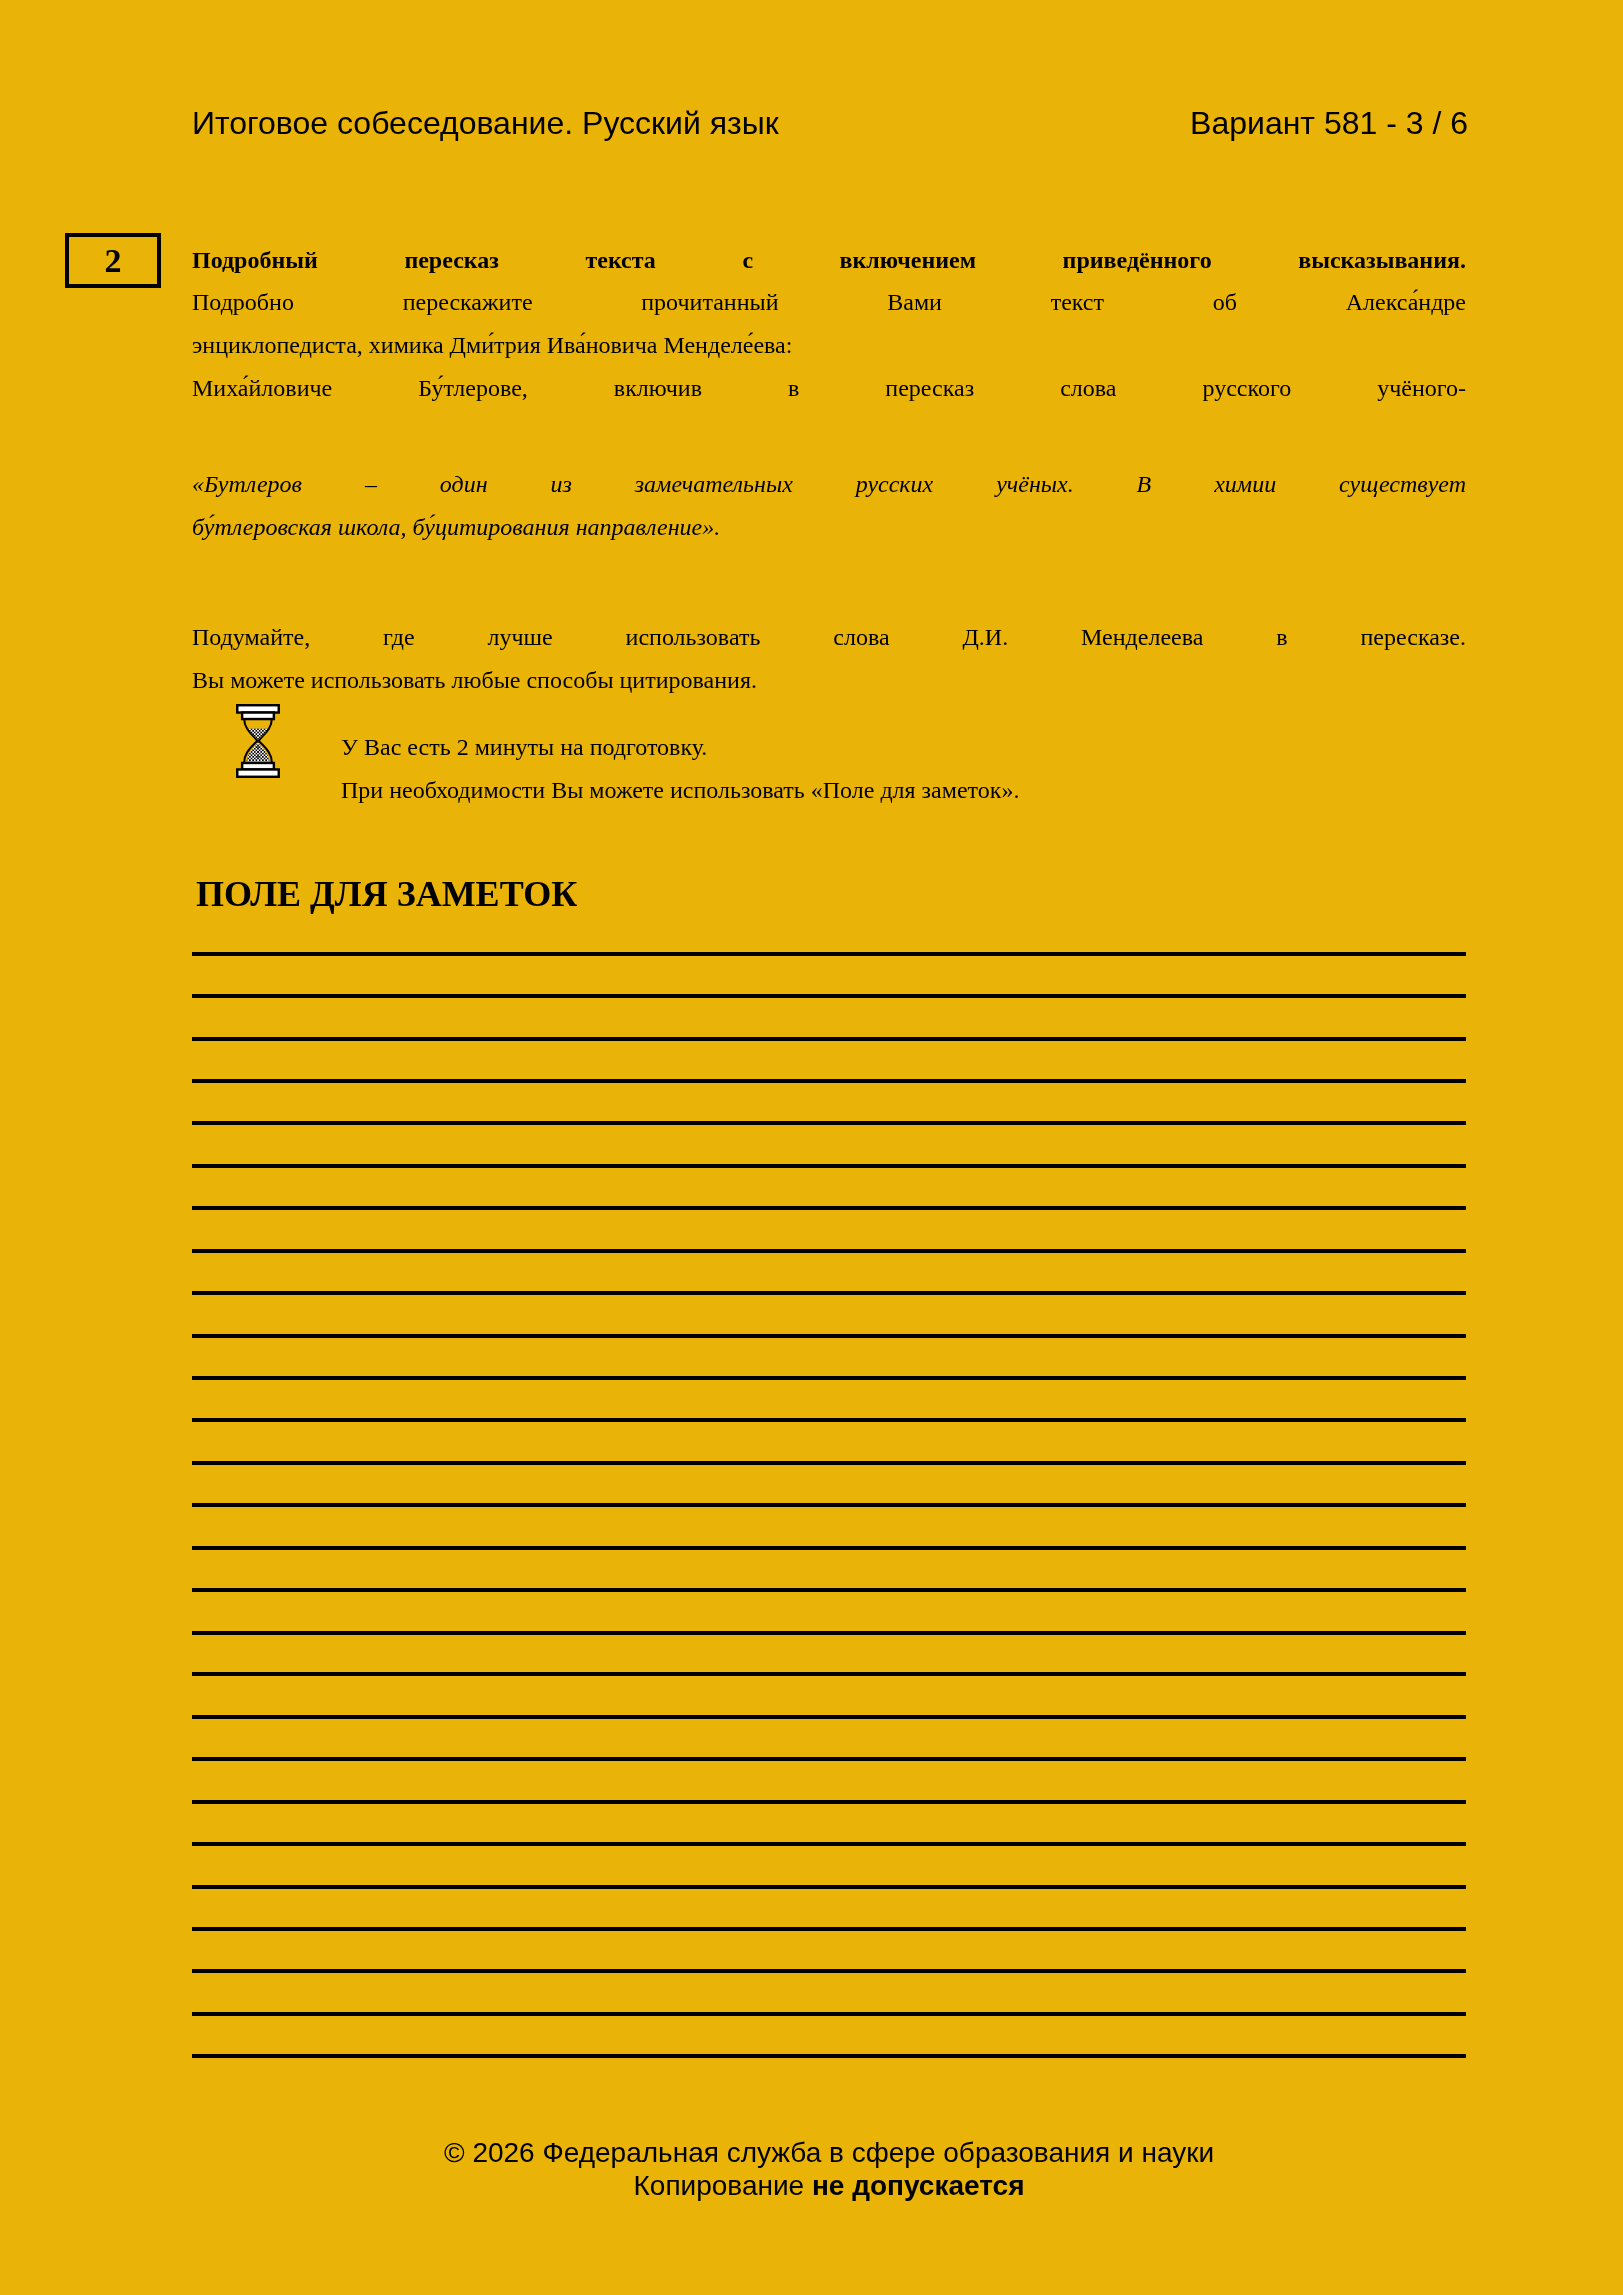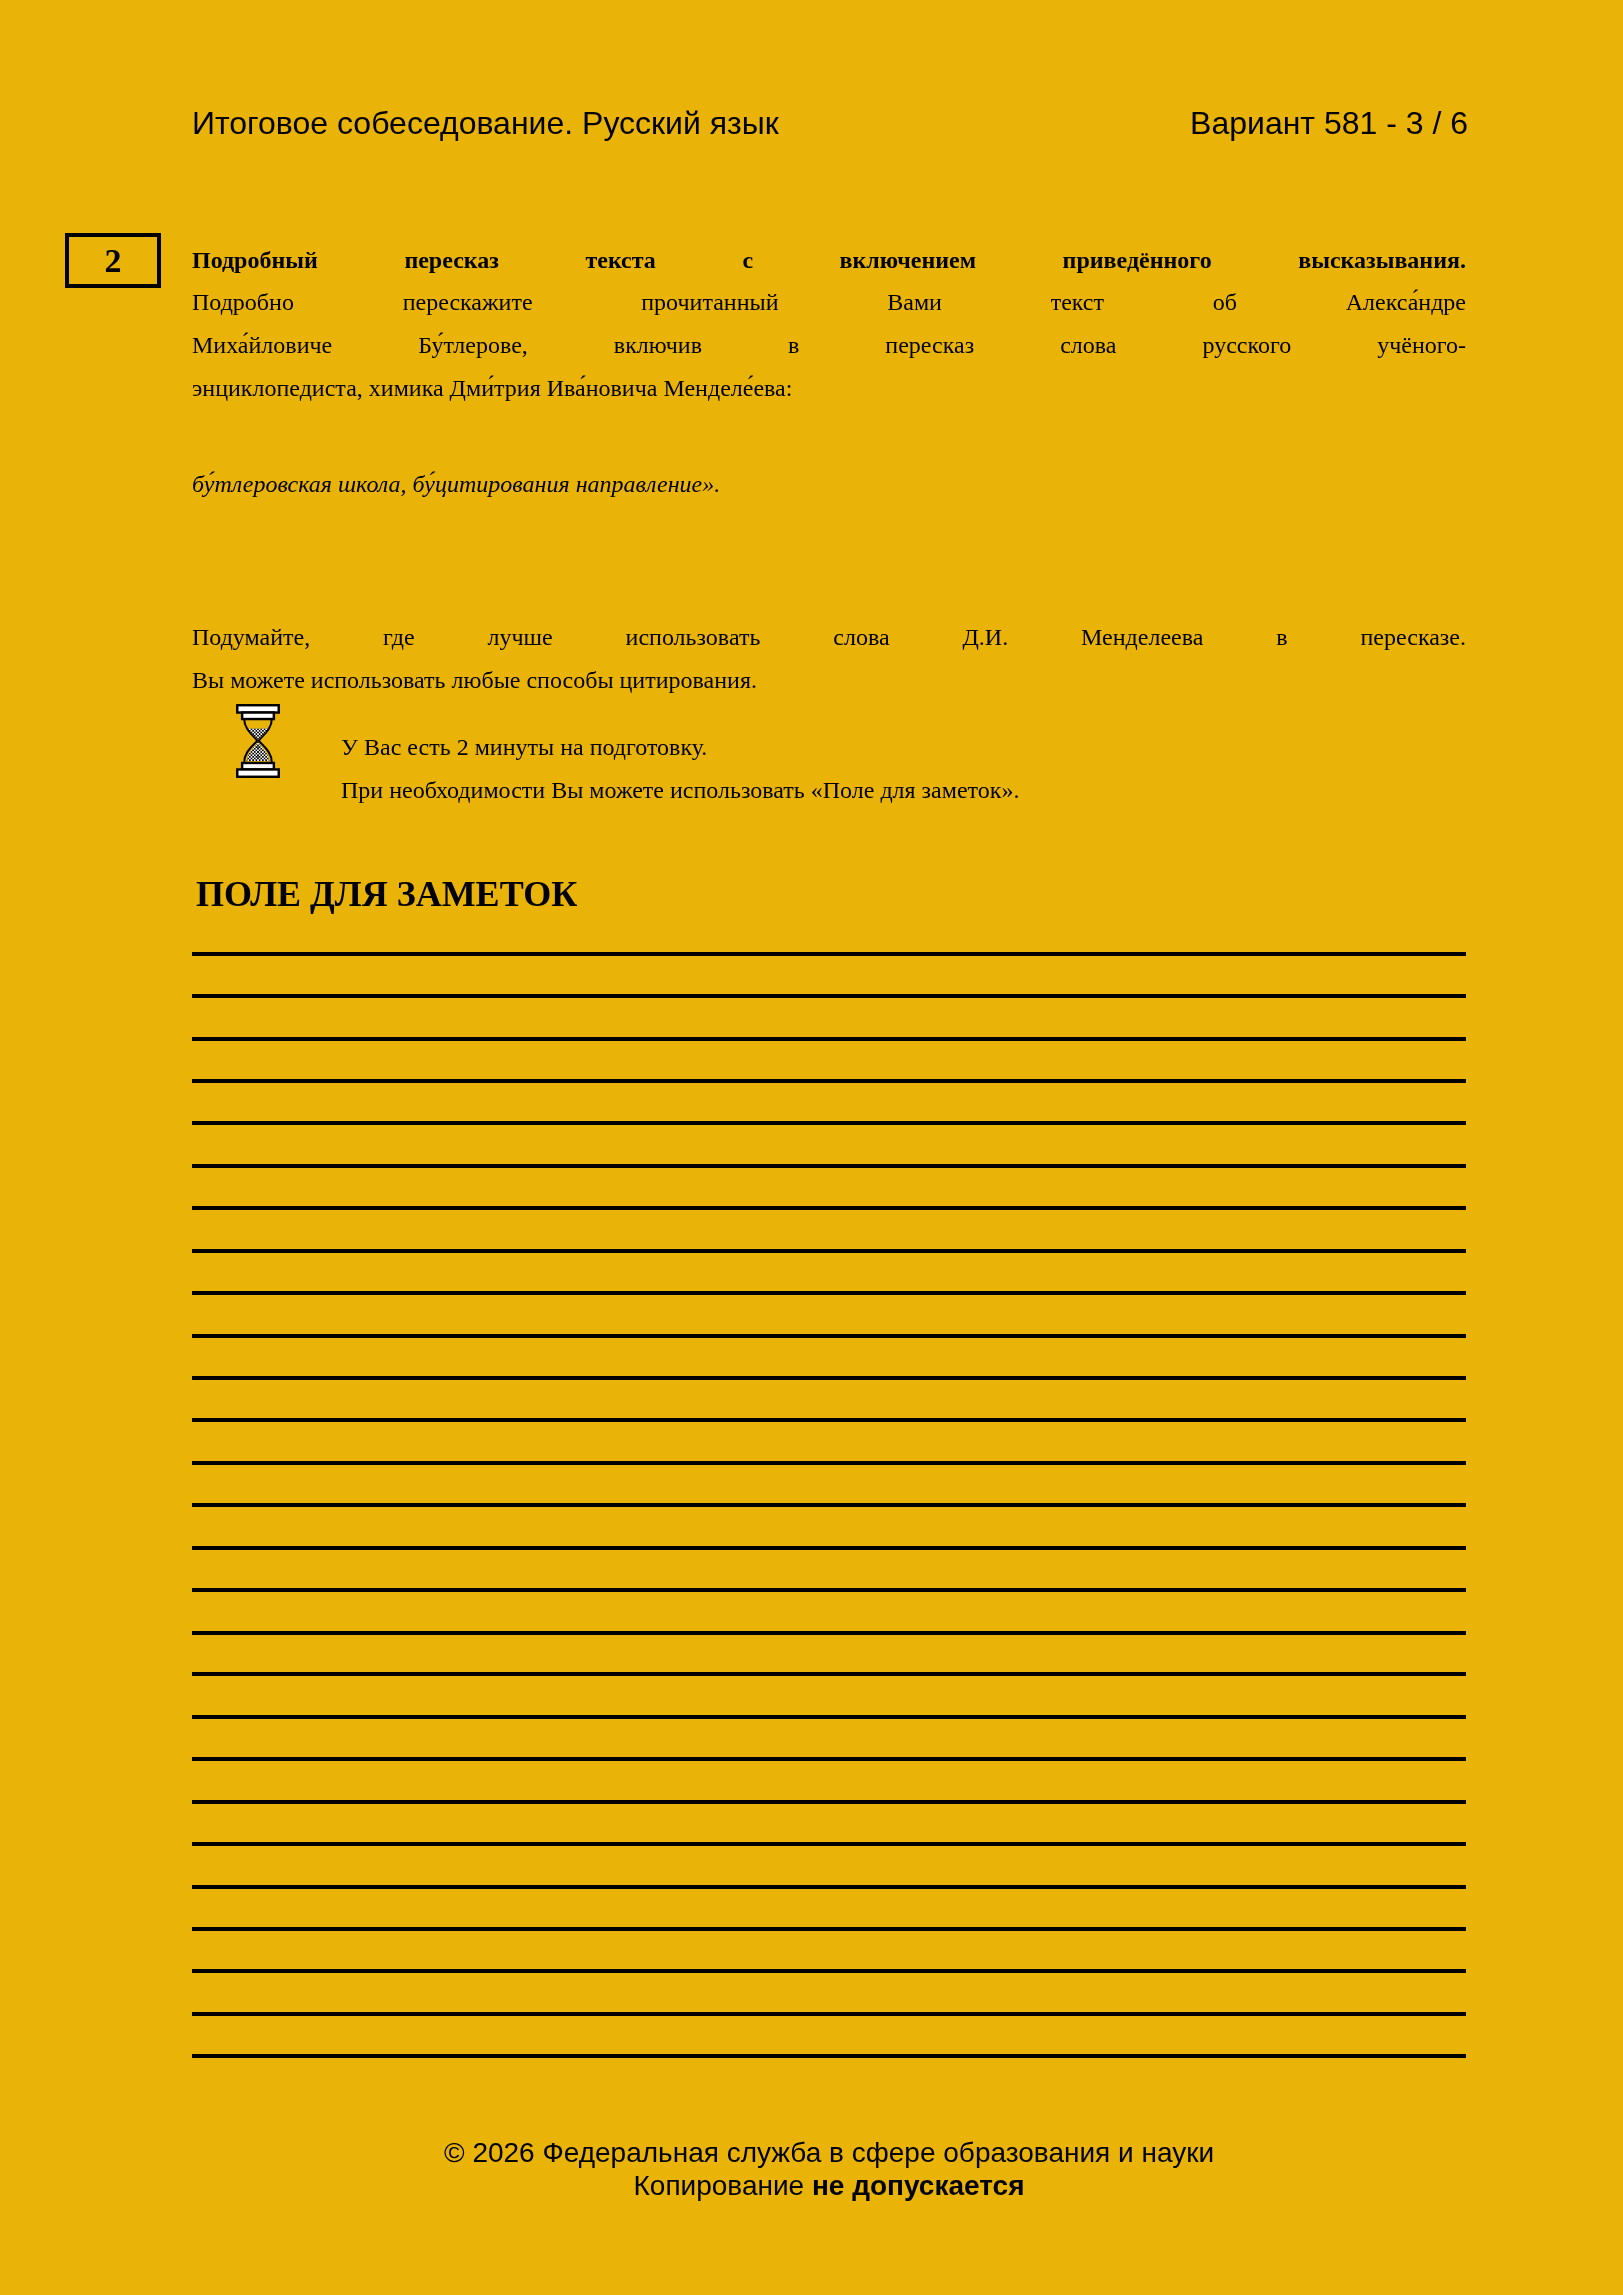--- a/index.html
+++ b/index.html
@@ -107,25 +107,26 @@
   <div class="hdr hdr-right">Вариант 581 - 3 / 6</div>
 
   <div class="task-box">
     <span>2</span>
   </div>
 
   <div class="block title">Подробный пересказ текста с включением приведённого высказывания.</div>
 
   <div class="block para intro">
       <div class="line">Подробно перескажите прочитанный Вами текст об Алекса́ндре</div>
+      <div class="line last">энциклопедиста, химика Дми́трия Ива́новича Менделе́ева:</div>
       <div class="line">Миха́йловиче Бу́тлерове, включив в пересказ слова русского учёного-</div>
-      <div class="line last">энциклопедиста, химика Дми́трия Ива́новича Менделе́ева:</div>
     </div>
 
   <div class="block para quote">
+      <div class="line">«Бутлеров – один из замечательных русских учёных. В химии существует</div>
       <div class="line last">бу́тлеровская школа, бу́цитирования направление».</div>
     </div>
 
   <div class="block para hint">
       <div class="line">Подумайте, где лучше использовать слова Д.И. Менделеева в пересказе.</div>
       <div class="line last">Вы можете использовать любые способы цитирования.</div>
     </div>
 
   <svg class="hourglass" width="44" height="74" viewBox="0 0 54 91" xmlns="http://www.w3.org/2000/svg">
     <defs>

